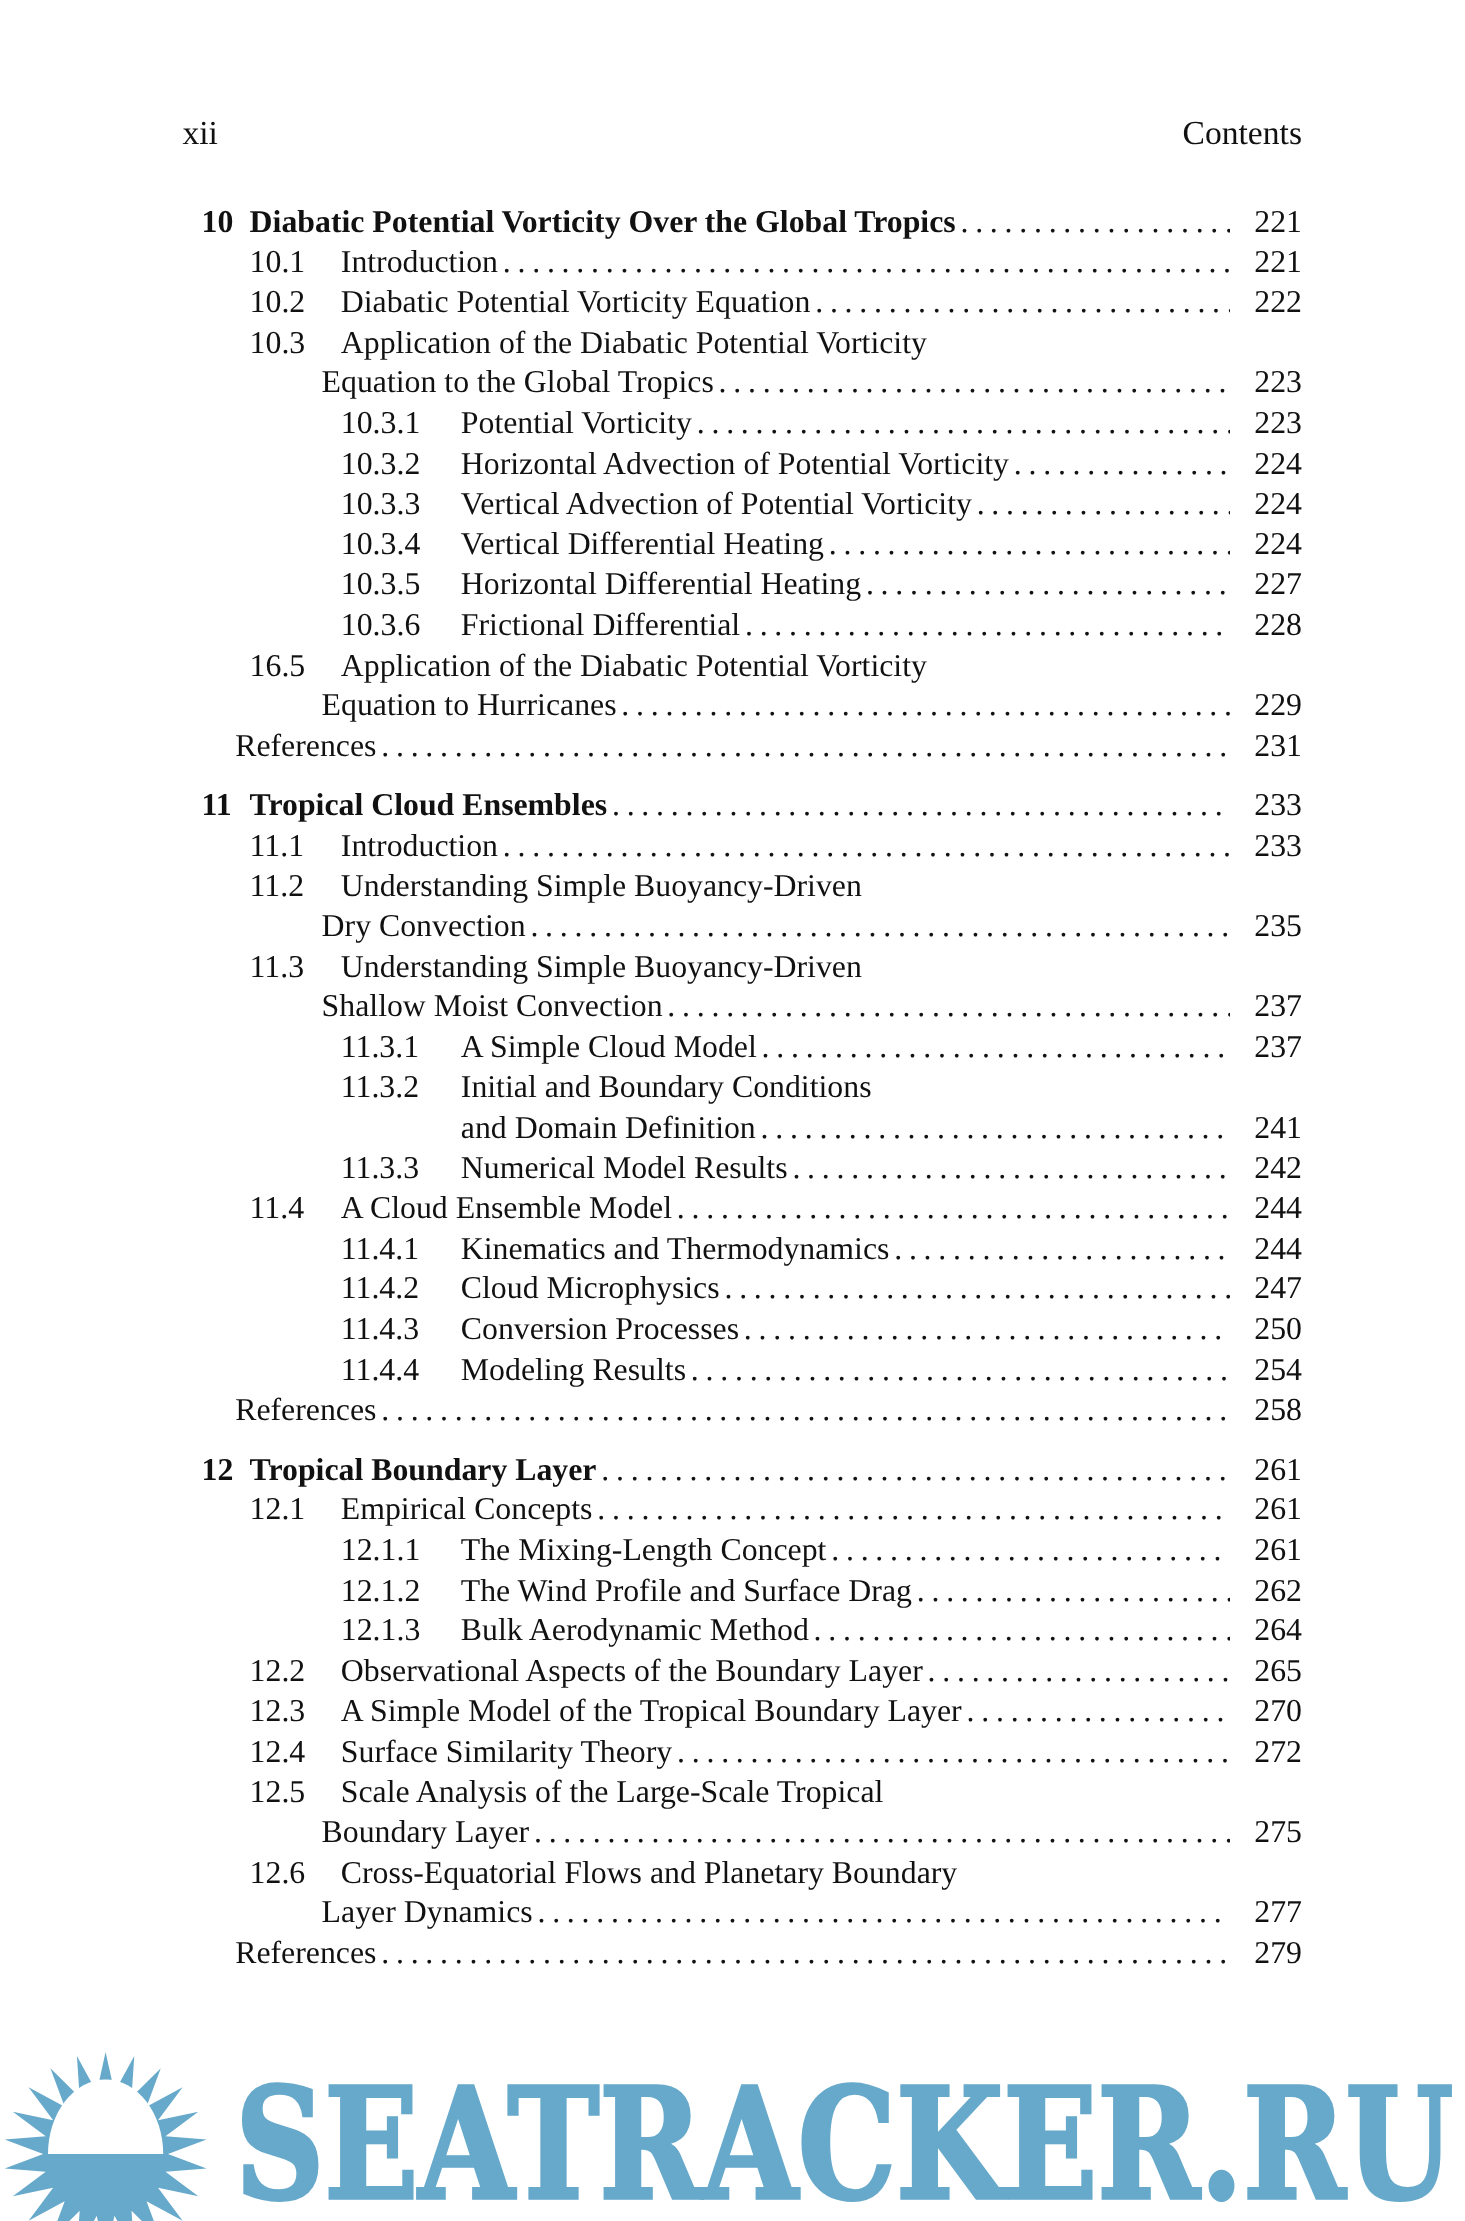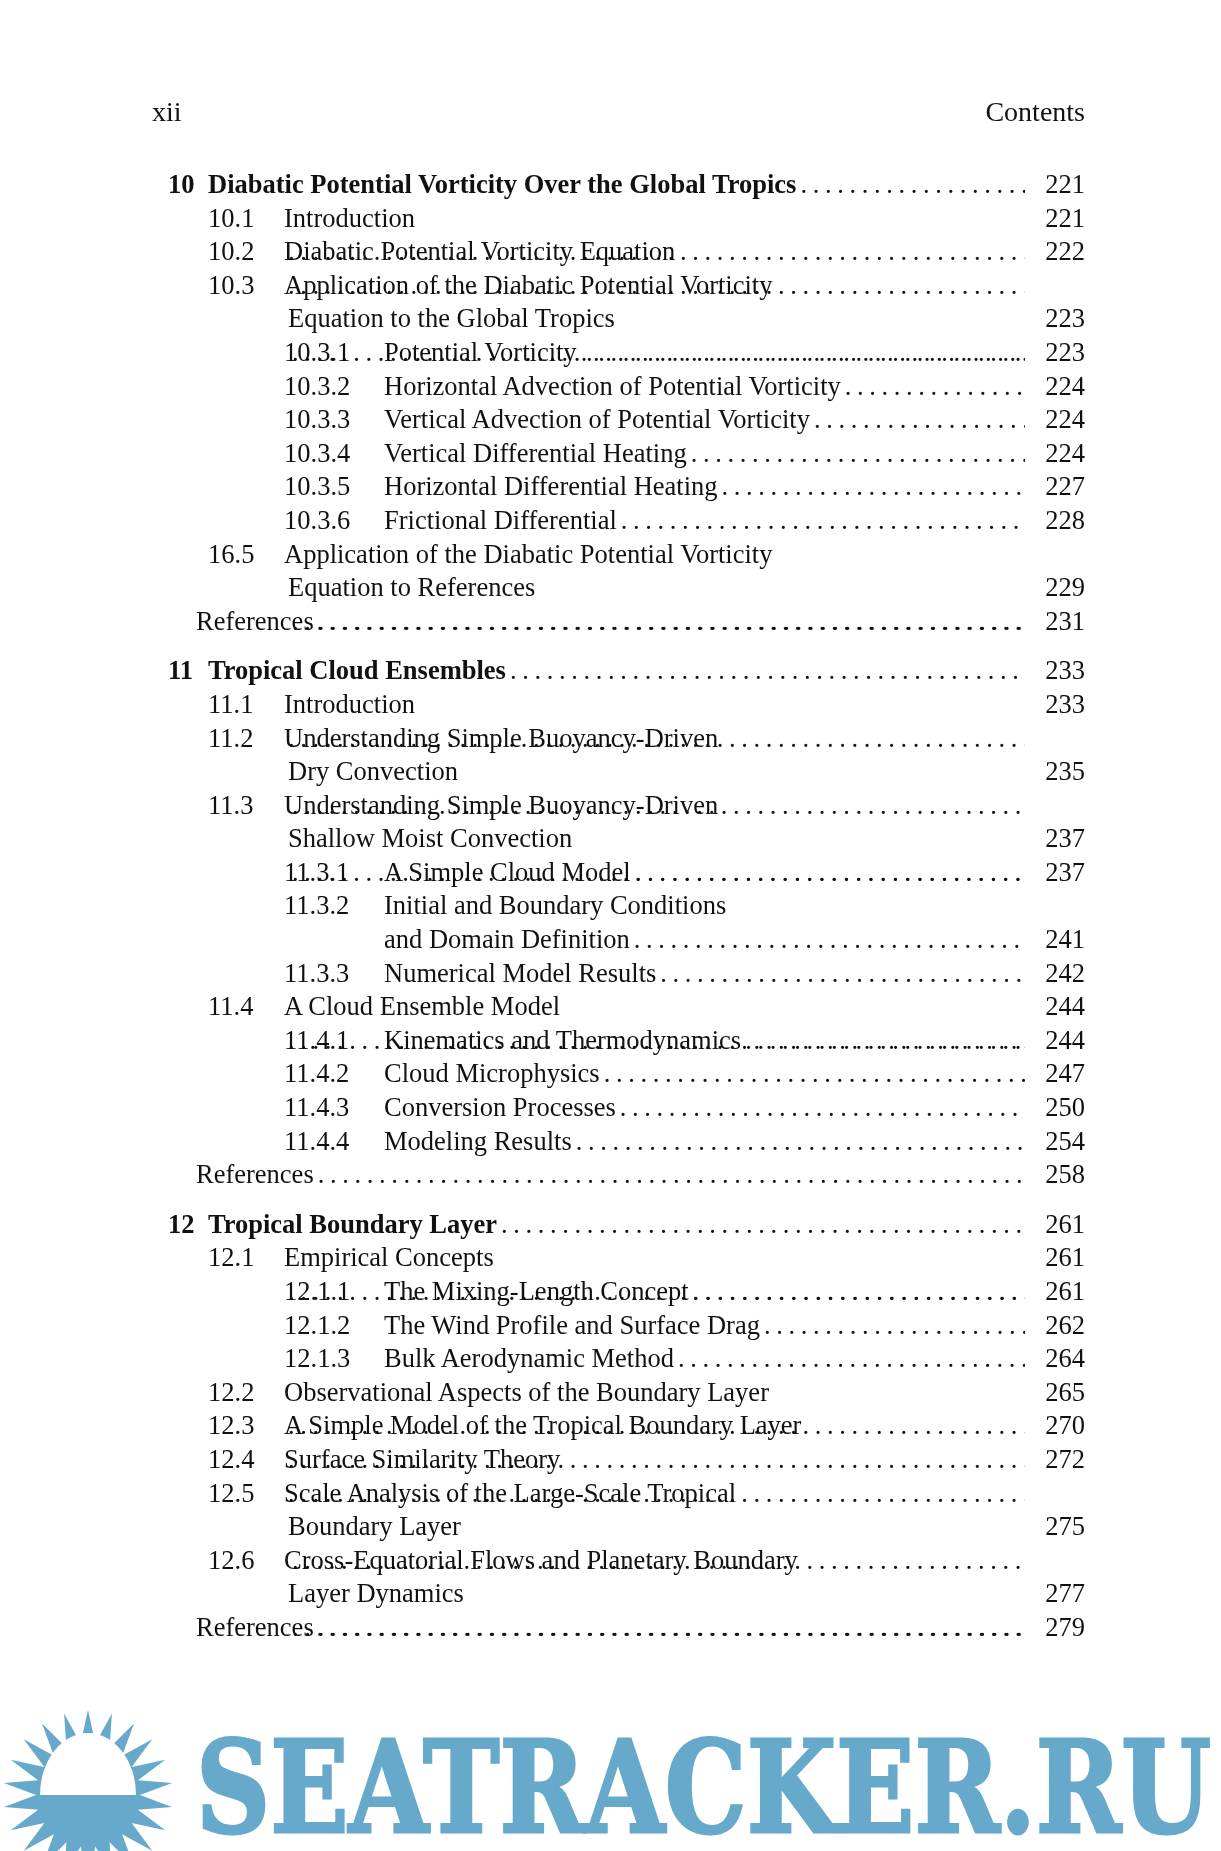--- a/index.html
+++ b/index.html
@@ -14,22 +14,22 @@
   .row.gap { margin-top: 16px; }
   .num { position: absolute; top: 0; }
   .title { position: absolute; top: 0; display: flex; right: 0; }
   .title .t { flex: 0 0 auto; }
   .title .dots { flex: 1 1 auto; overflow: hidden; font-weight: normal; letter-spacing: 6.2px; padding-left: 4px; margin-right: 60px; }
   .title .dots::before { content: ". . . . . . . . . . . . . . . . . . . . . . . . . . . . . . . . . . . . . . . . . . . . . . . . . . . . . . . . . . . . . . . . . . . . . . . . . . . . . . . . . ."; letter-spacing: 0; word-spacing: -1px; }
   .page { position: absolute; right: 0; top: 0; font-weight: normal; }
   .lvl0 .num { left: 16px; }
   .lvl0 .title { left: 56px; }
   .lvl1 .num { left: 56px; }
-  .lvl1 .title { left: 132px; flex-direction: column; }
-  .lvl1c .title { left: 136px; flex-direction: column; }
+  .lvl1 .title { left: 132px; }
+  .lvl1c .title { left: 116px; }
   .lvl2 .num { left: 132px; }
   .lvl2 .title { left: 232px; }
   .lvl2c .title { left: 232px; }
   .refs .title { left: 44px; }
   .nodots .title { right: auto; }
   .watermark { position: absolute; left: 0; top: 1700px; width: 1221px; height: 151px; }
 </style>
 </head>
 <body>
 
@@ -146,21 +146,21 @@
     </div>
     <div class="entry">
       <div class="row lvl1 nodots">
         <span class="num">16.5</span>
         <span class="title">
           <span class="t">Application of the Diabatic Potential Vorticity</span>
         </span>
       </div>
       <div class="row lvl1c">
         <span class="title">
-          <span class="t">Equation to References</span>
+          <span class="t">Equation to Hurricanes</span>
           <span class="dots"></span>
         </span>
         <span class="page">229</span>
       </div>
     </div>
     <div class="entry">
       <div class="row refs">
         <span class="title">
           <span class="t">References</span>
           <span class="dots"></span>

